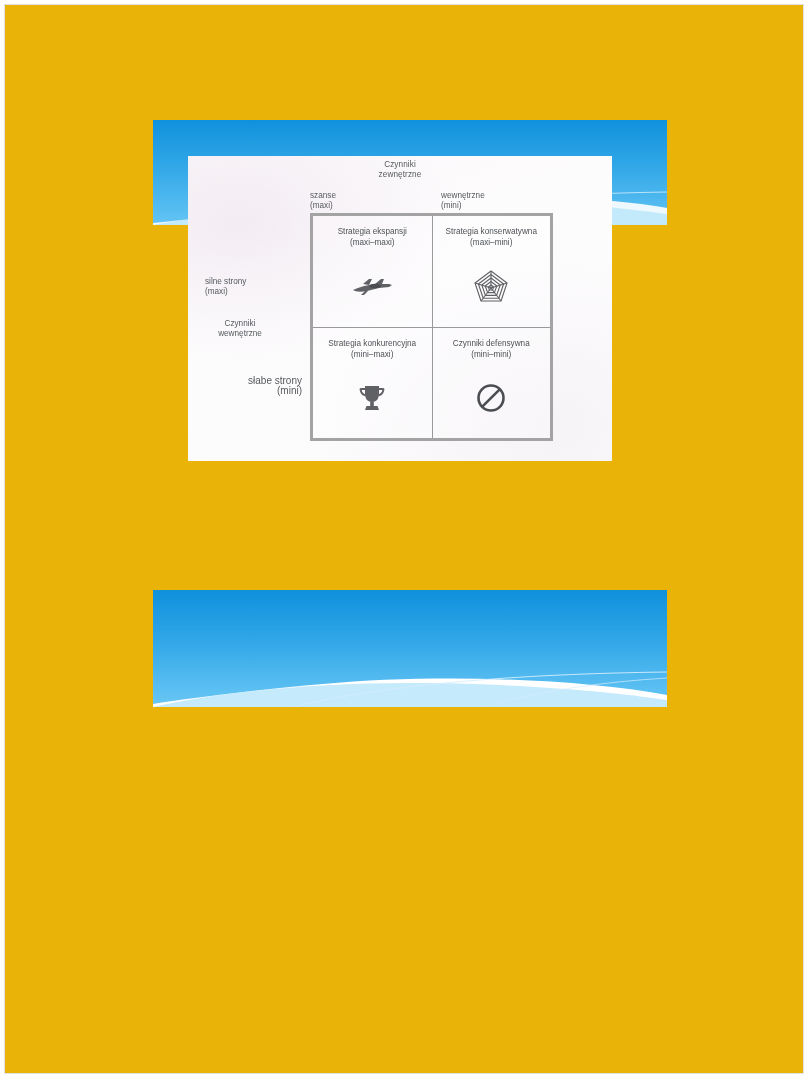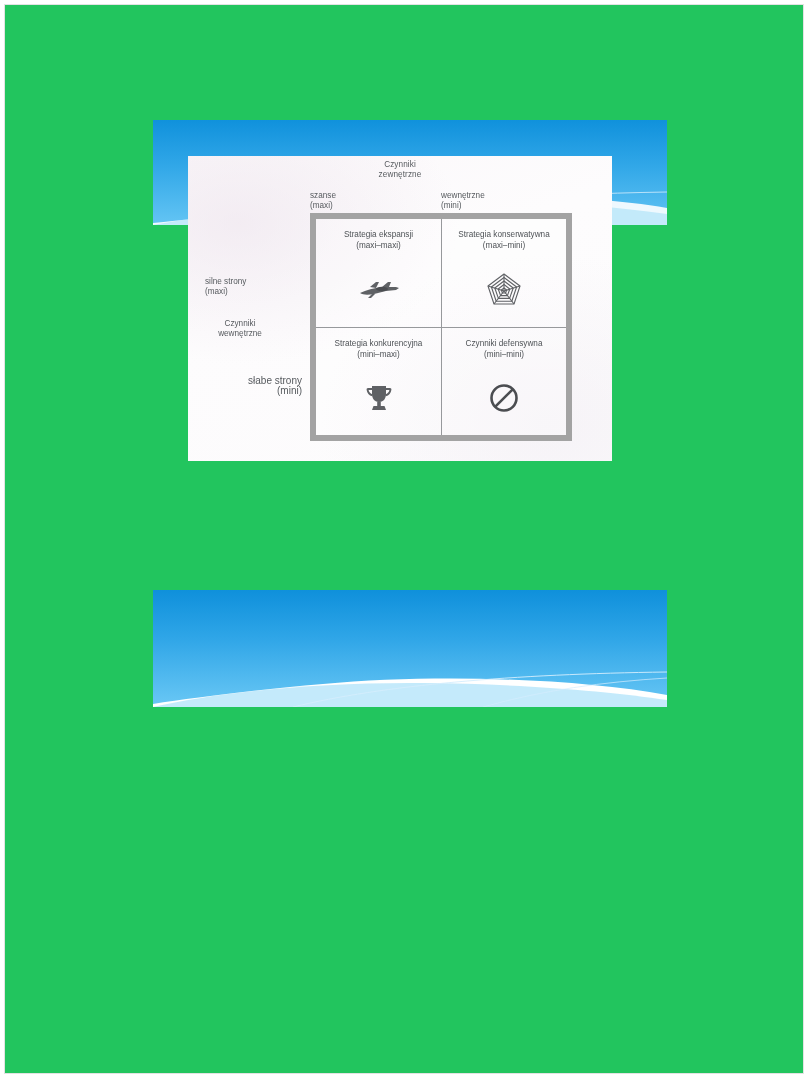--- a/index.html
+++ b/index.html
@@ -15,21 +15,21 @@
     overflow: hidden;
   }
 
   
   #page-sheet {
     position: absolute;
     left: 4px;
     top: 4px;
     width: 800px;
     height: 1070px;
-    background: #22c55e;
+    background: #eab308;
     border: 1px solid #e2e2e2;
     box-sizing: border-box;
   }
 
   
   .banner {
     position: absolute;
     overflow: hidden;
   }
   .banner-fill {
@@ -111,26 +111,26 @@
     text-align: center;
     font-size: 8.2px; line-height: 10px; color: #565a5e;
   }
   .rh-l2 { display: block; }
 
   
   #swot-matrix {
     position: absolute;
     left: 305px;
     top: 208px;
-    width: 262px;
+    width: 243px;
     height: 228px;
     display: grid;
     grid-template-columns: 1fr 1fr;
     grid-template-rows: 1fr 1fr;
-    border: 6px solid #a3a3a3;
+    border: 3px solid #a3a3a3;
     box-sizing: border-box;
     background: rgba(255,255,255,0.25);
   }
   .quadrant {
     position: relative;
     box-sizing: border-box;
     padding-top: 10px;
     text-align: center;
   }
   .quadrant.col-r { border-left: 1px solid #97999c; }

